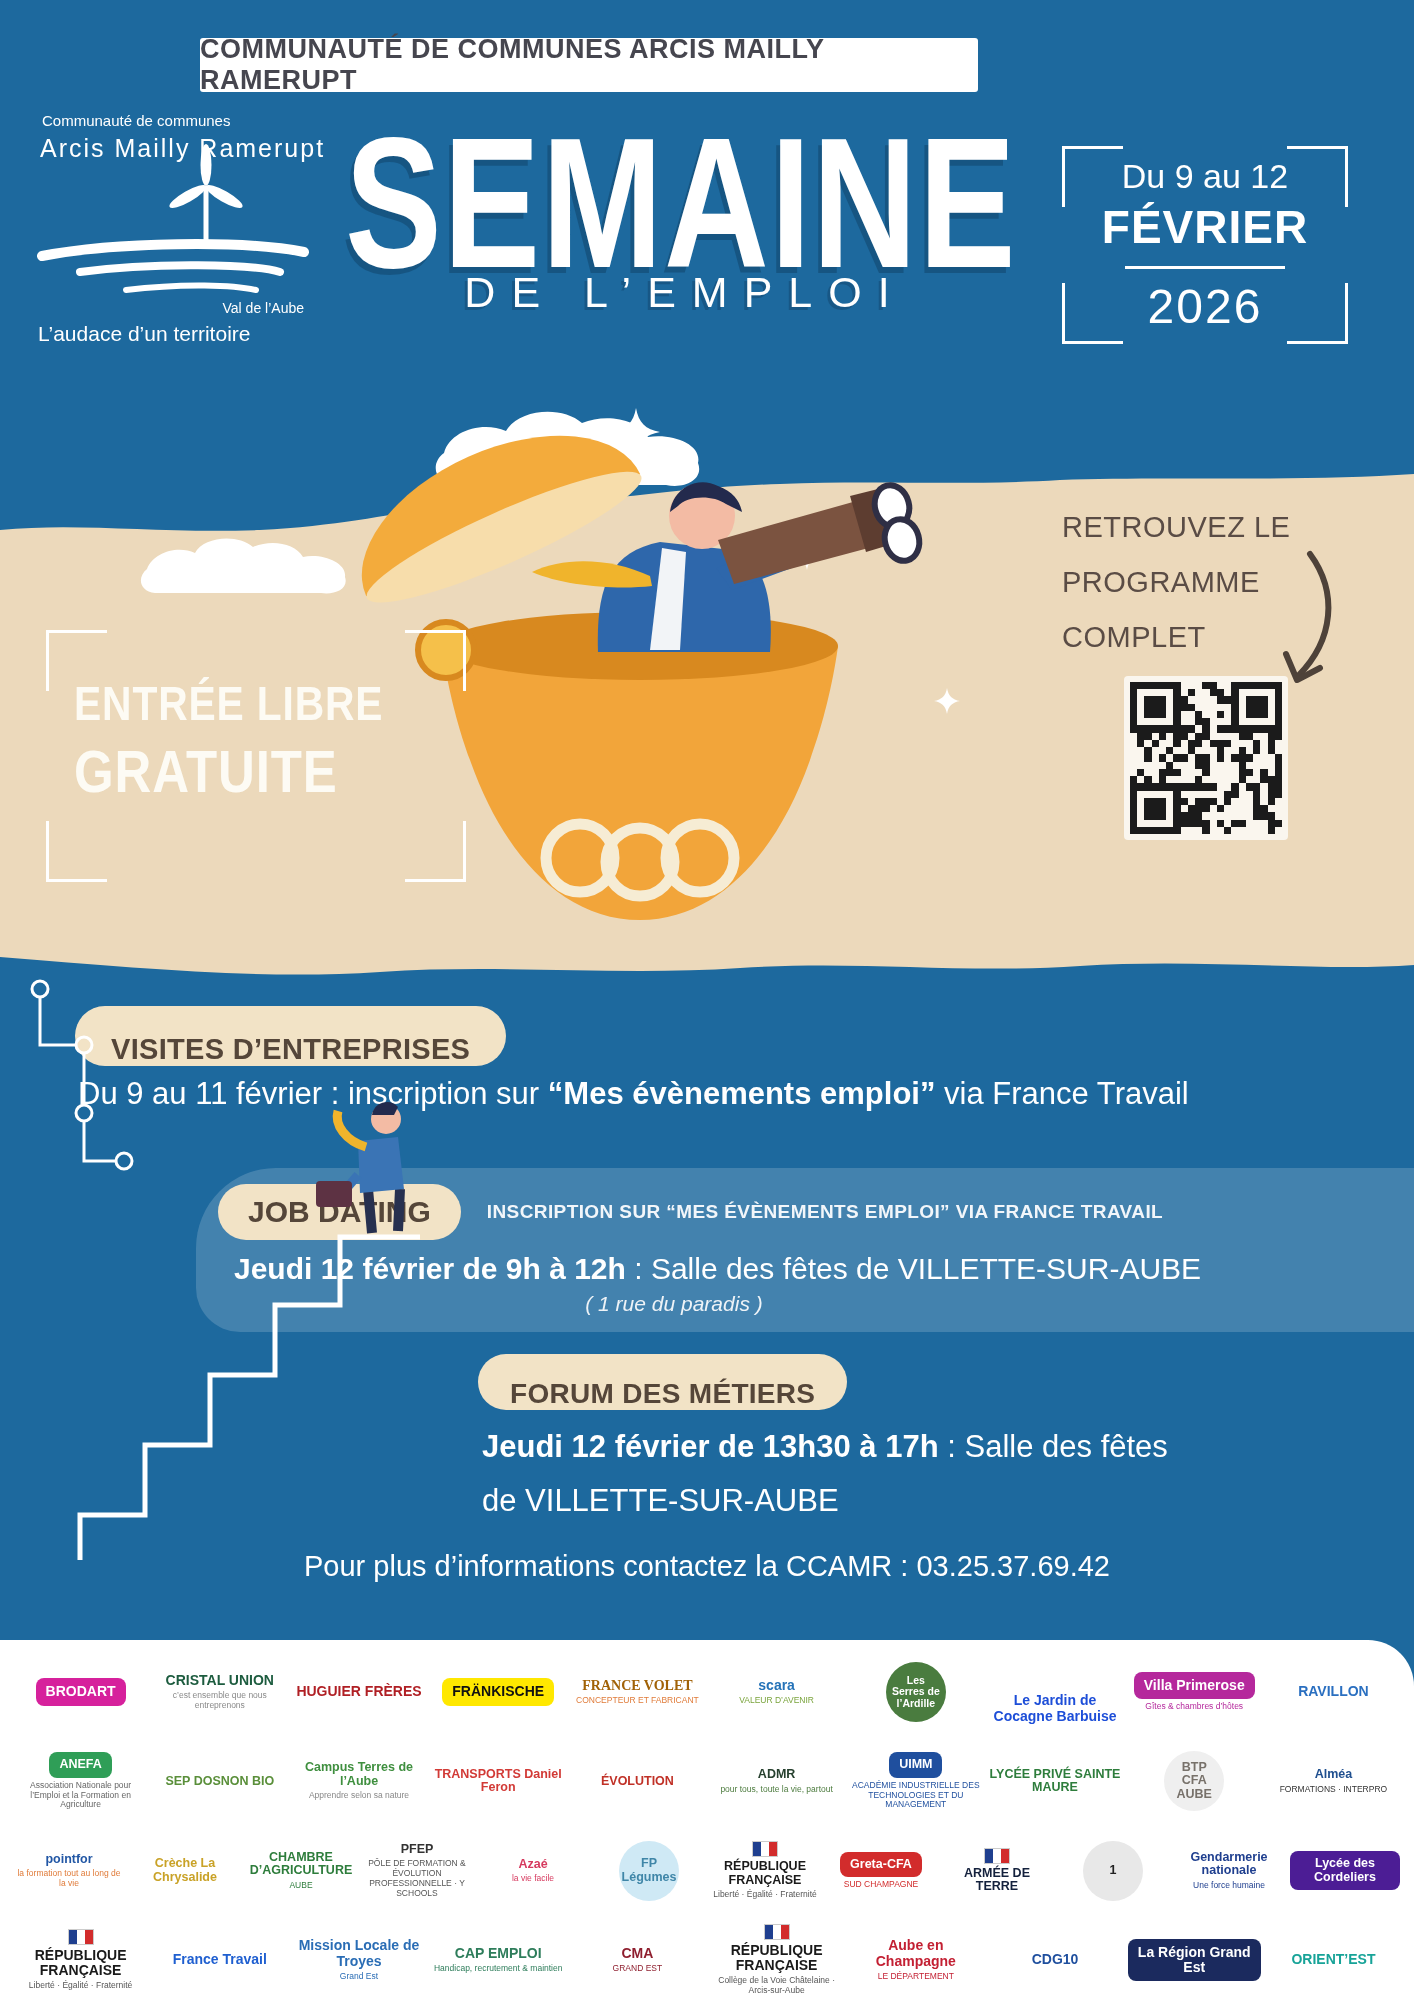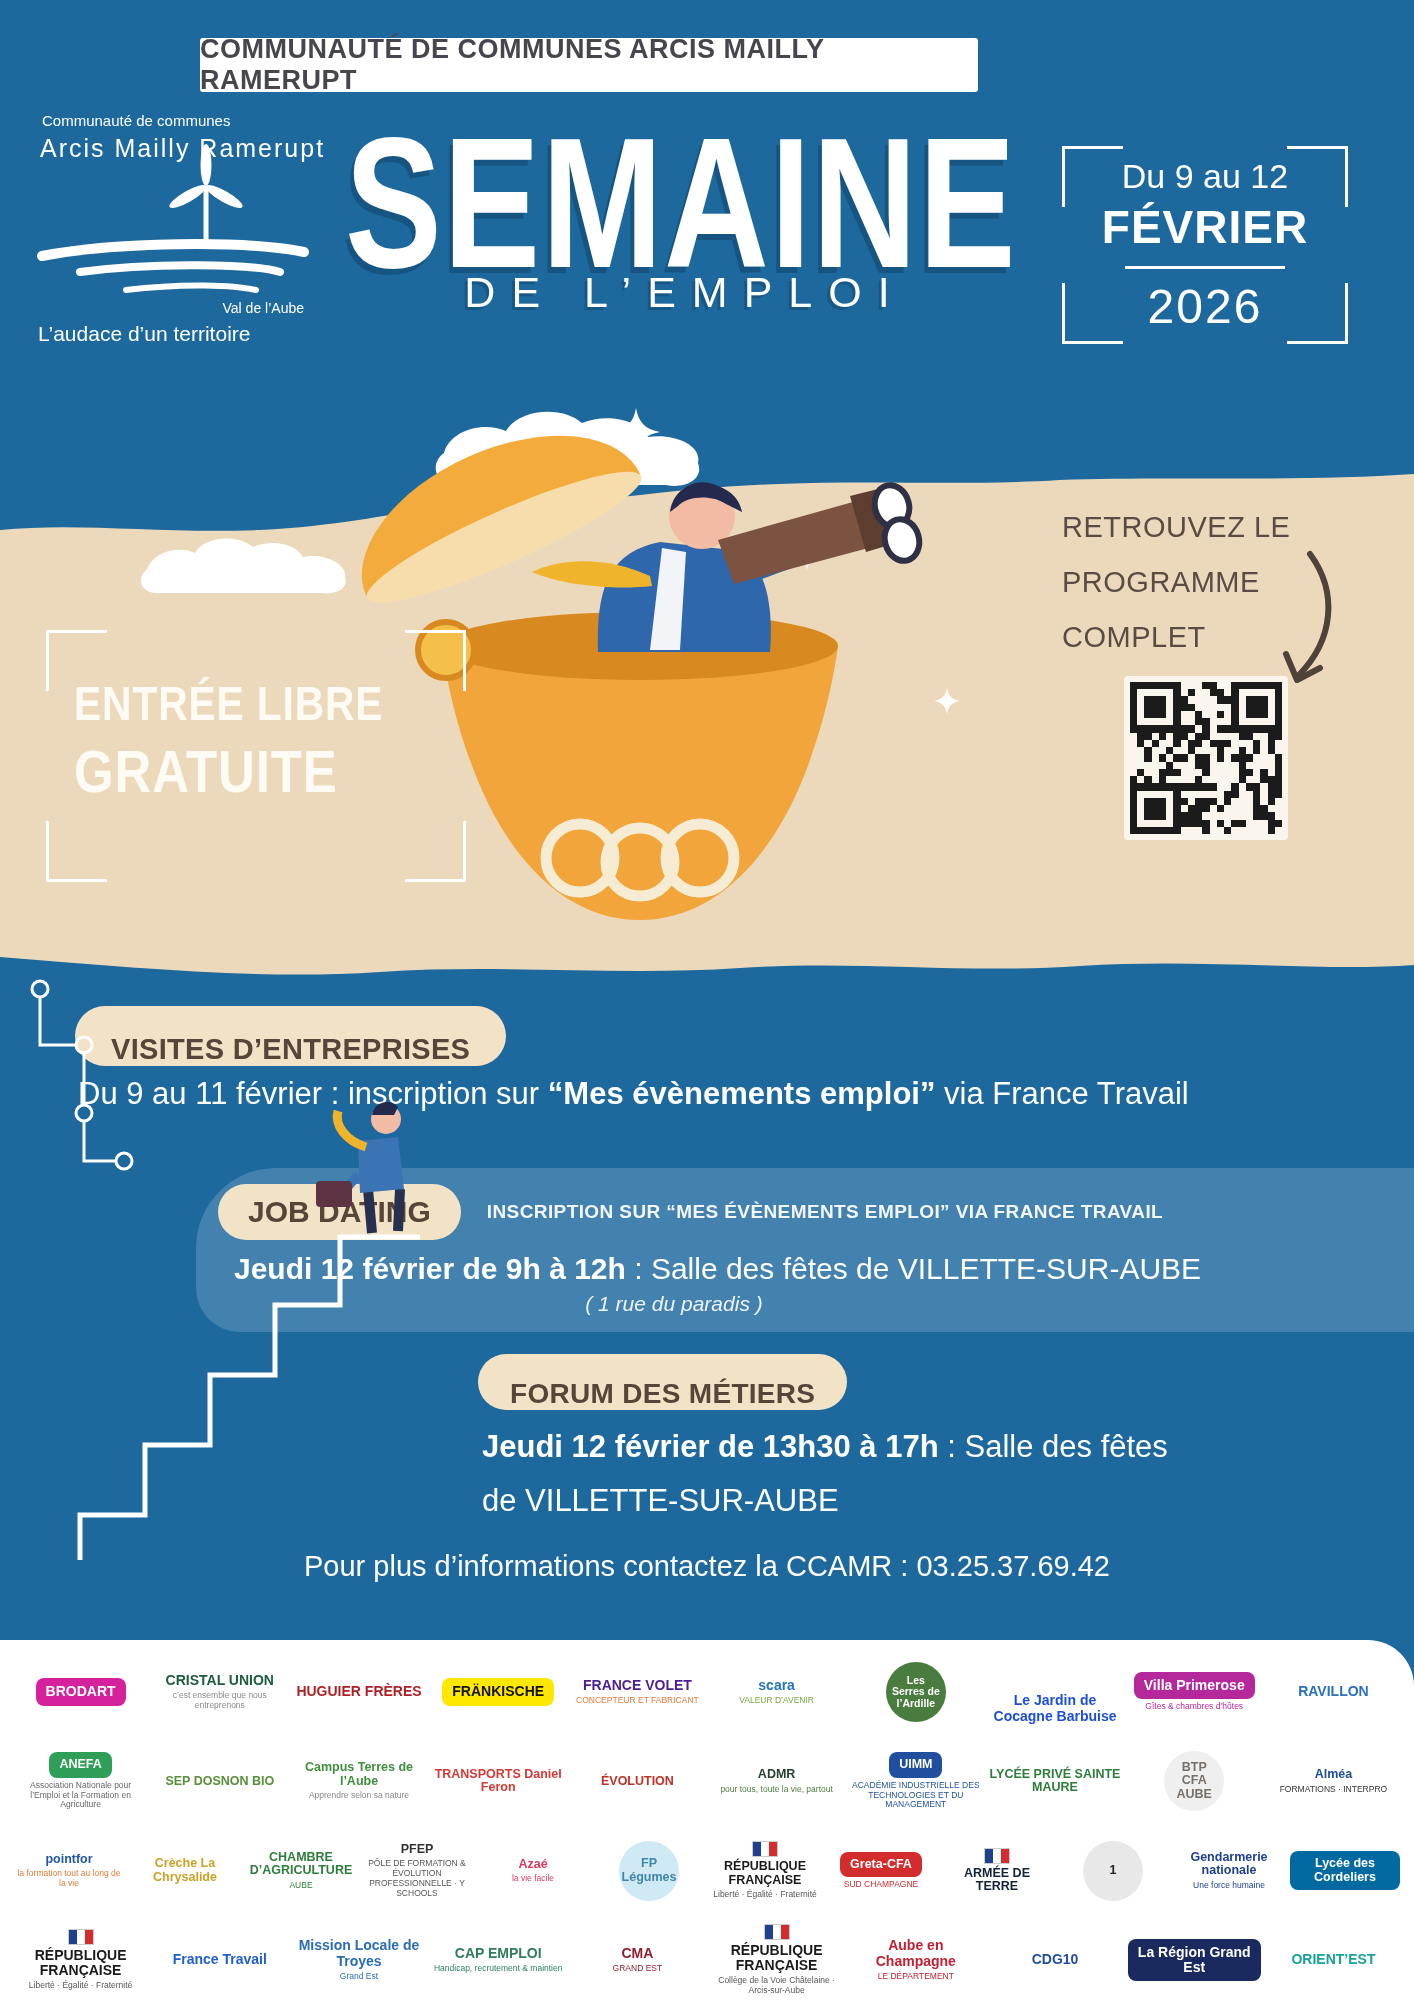--- a/index.html
+++ b/index.html
@@ -484,21 +484,21 @@
           <span class="logo-name" style="color: rgb(29, 92, 63);">CRISTAL UNION</span>
           <div class="logo-sub" style="color: rgb(138, 138, 138);">c’est ensemble que nous entreprenons</div>
         </div>
         <div class="logo">
           <span class="logo-name" style="color: rgb(176, 31, 36);">HUGUIER FRÈRES</span>
         </div>
         <div class="logo">
           <span class="logo-name box" style="color: rgb(17, 17, 17); background: rgb(255, 232, 0);">FRÄNKISCHE</span>
         </div>
         <div class="logo">
-          <span class="logo-name" style="color: #4c1d95;">FRANCE VOLET</span>
+          <span class="logo-name" style="color: #a16207; font-family: Liberation Serif, serif;">FRANCE VOLET</span>
           <div class="logo-sub" style="color: rgb(224, 123, 57);">CONCEPTEUR ET FABRICANT</div>
         </div>
         <div class="logo">
           <span class="logo-name" style="color: rgb(37, 115, 184);">scara</span>
           <div class="logo-sub" style="color: rgb(122, 164, 60);">VALEUR D’AVENIR</div>
         </div>
         <div class="logo">
           <span class="logo-name circle" style="color: rgb(255, 255, 255); background: rgb(74, 124, 63);">Les Serres de l’Ardille</span>
         </div>
         <div class="logo">
@@ -594,21 +594,21 @@
           <span class="logo-name" style="color: rgb(20, 33, 61);">ARMÉE DE TERRE</span>
         </div>
         <div class="logo">
           <span class="logo-name circle" style="color: rgb(34, 34, 34); background: rgb(232, 232, 232);">1</span>
         </div>
         <div class="logo">
           <span class="logo-name" style="color: rgb(31, 63, 143);">Gendarmerie nationale</span>
           <div class="logo-sub" style="color: rgb(31, 63, 143);">Une force humaine</div>
         </div>
         <div class="logo">
-          <span class="logo-name box" style="color: rgb(255, 255, 255); background: #0369a1;">Lycée des Cordeliers</span>
+          <span class="logo-name box" style="color: rgb(255, 255, 255); background: #4c1d95;">Lycée des Cordeliers</span>
         </div>
       </div>
       <div class="logo-row row4">
         <div class="logo">
           <span class="flag">
             <i></i>
             <i></i>
             <i></i>
           </span>
           <span class="logo-name" style="color: rgb(26, 26, 26);">RÉPUBLIQUE FRANÇAISE</span>

